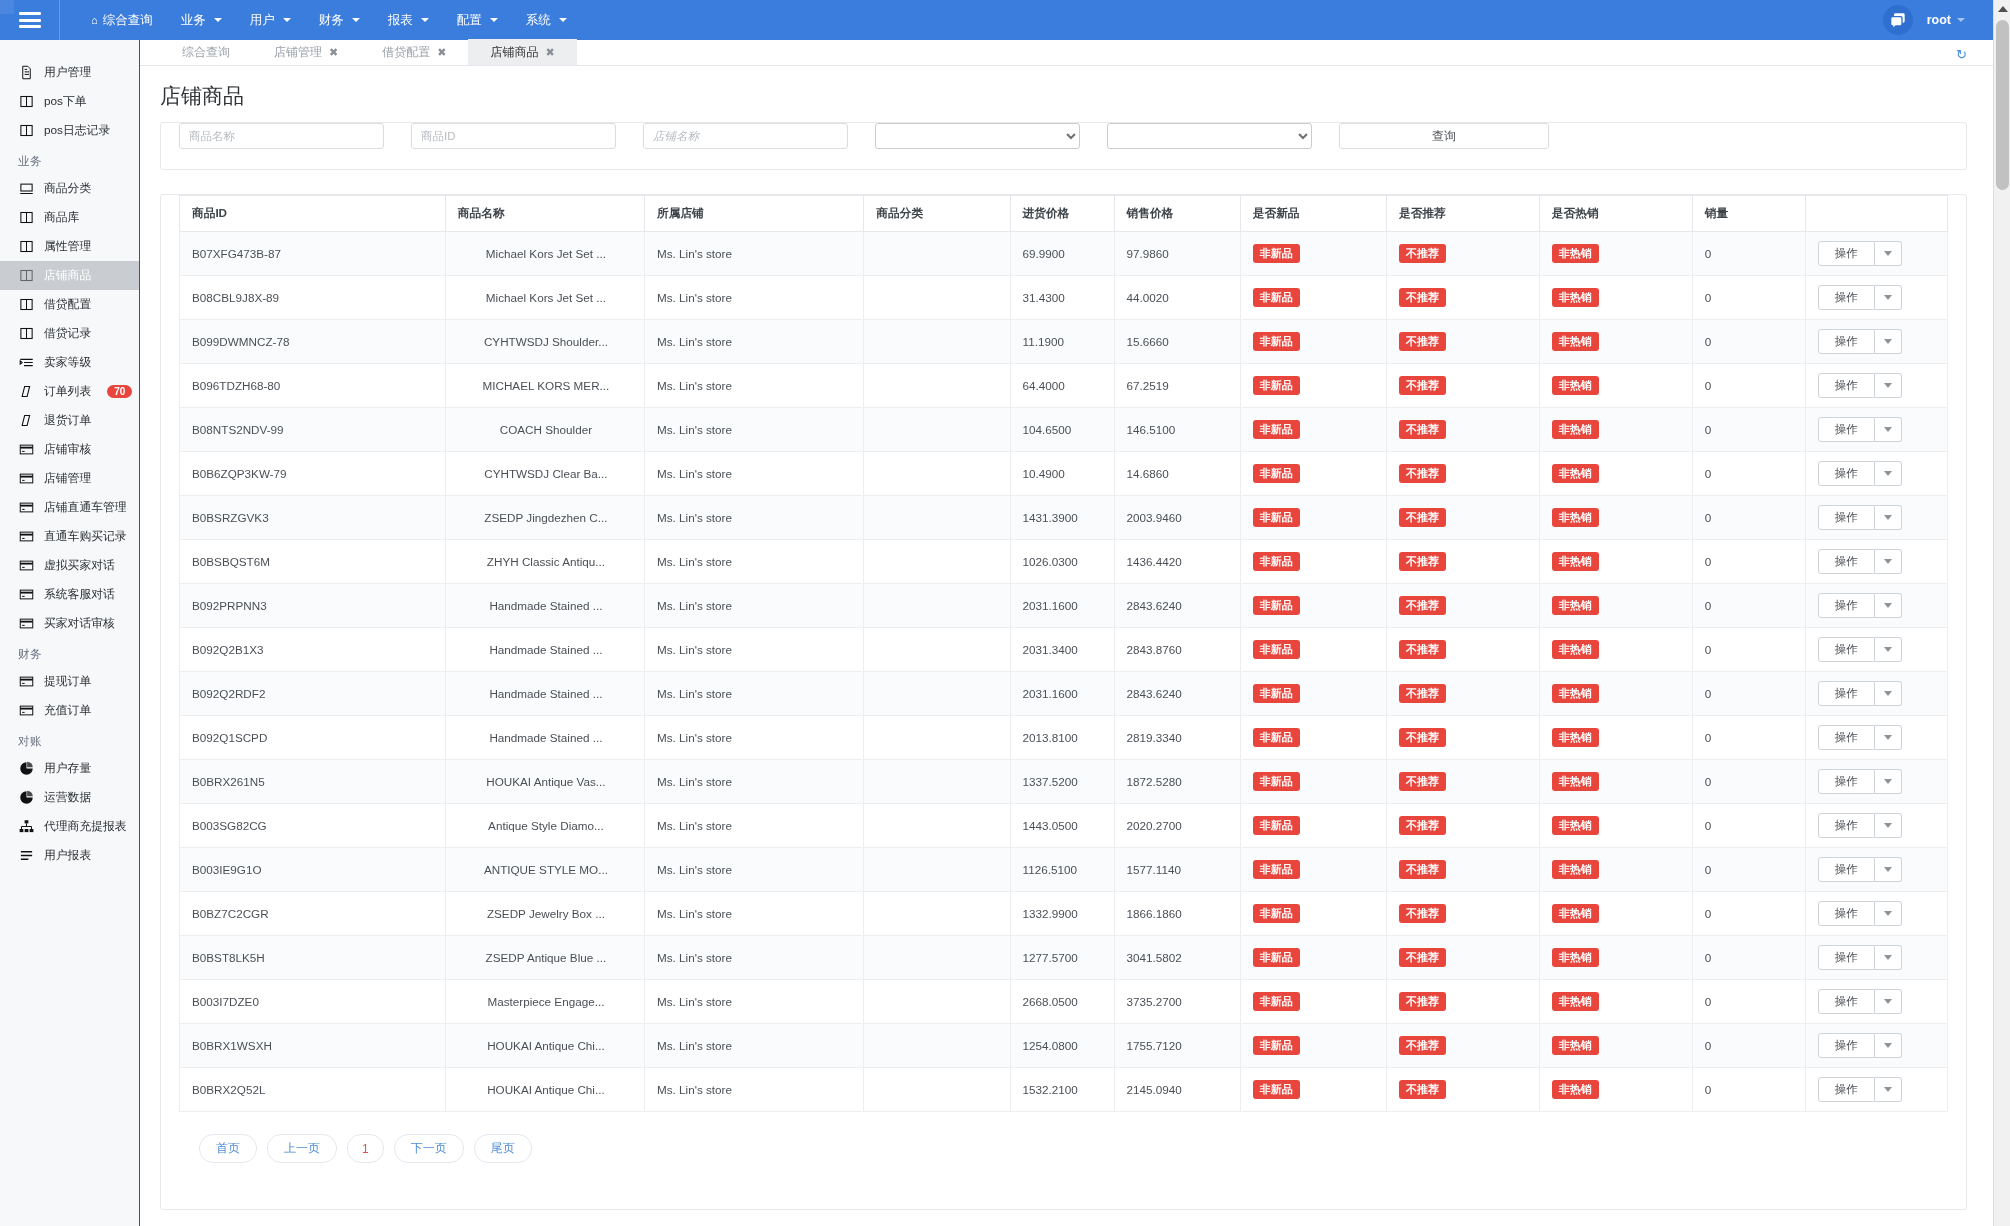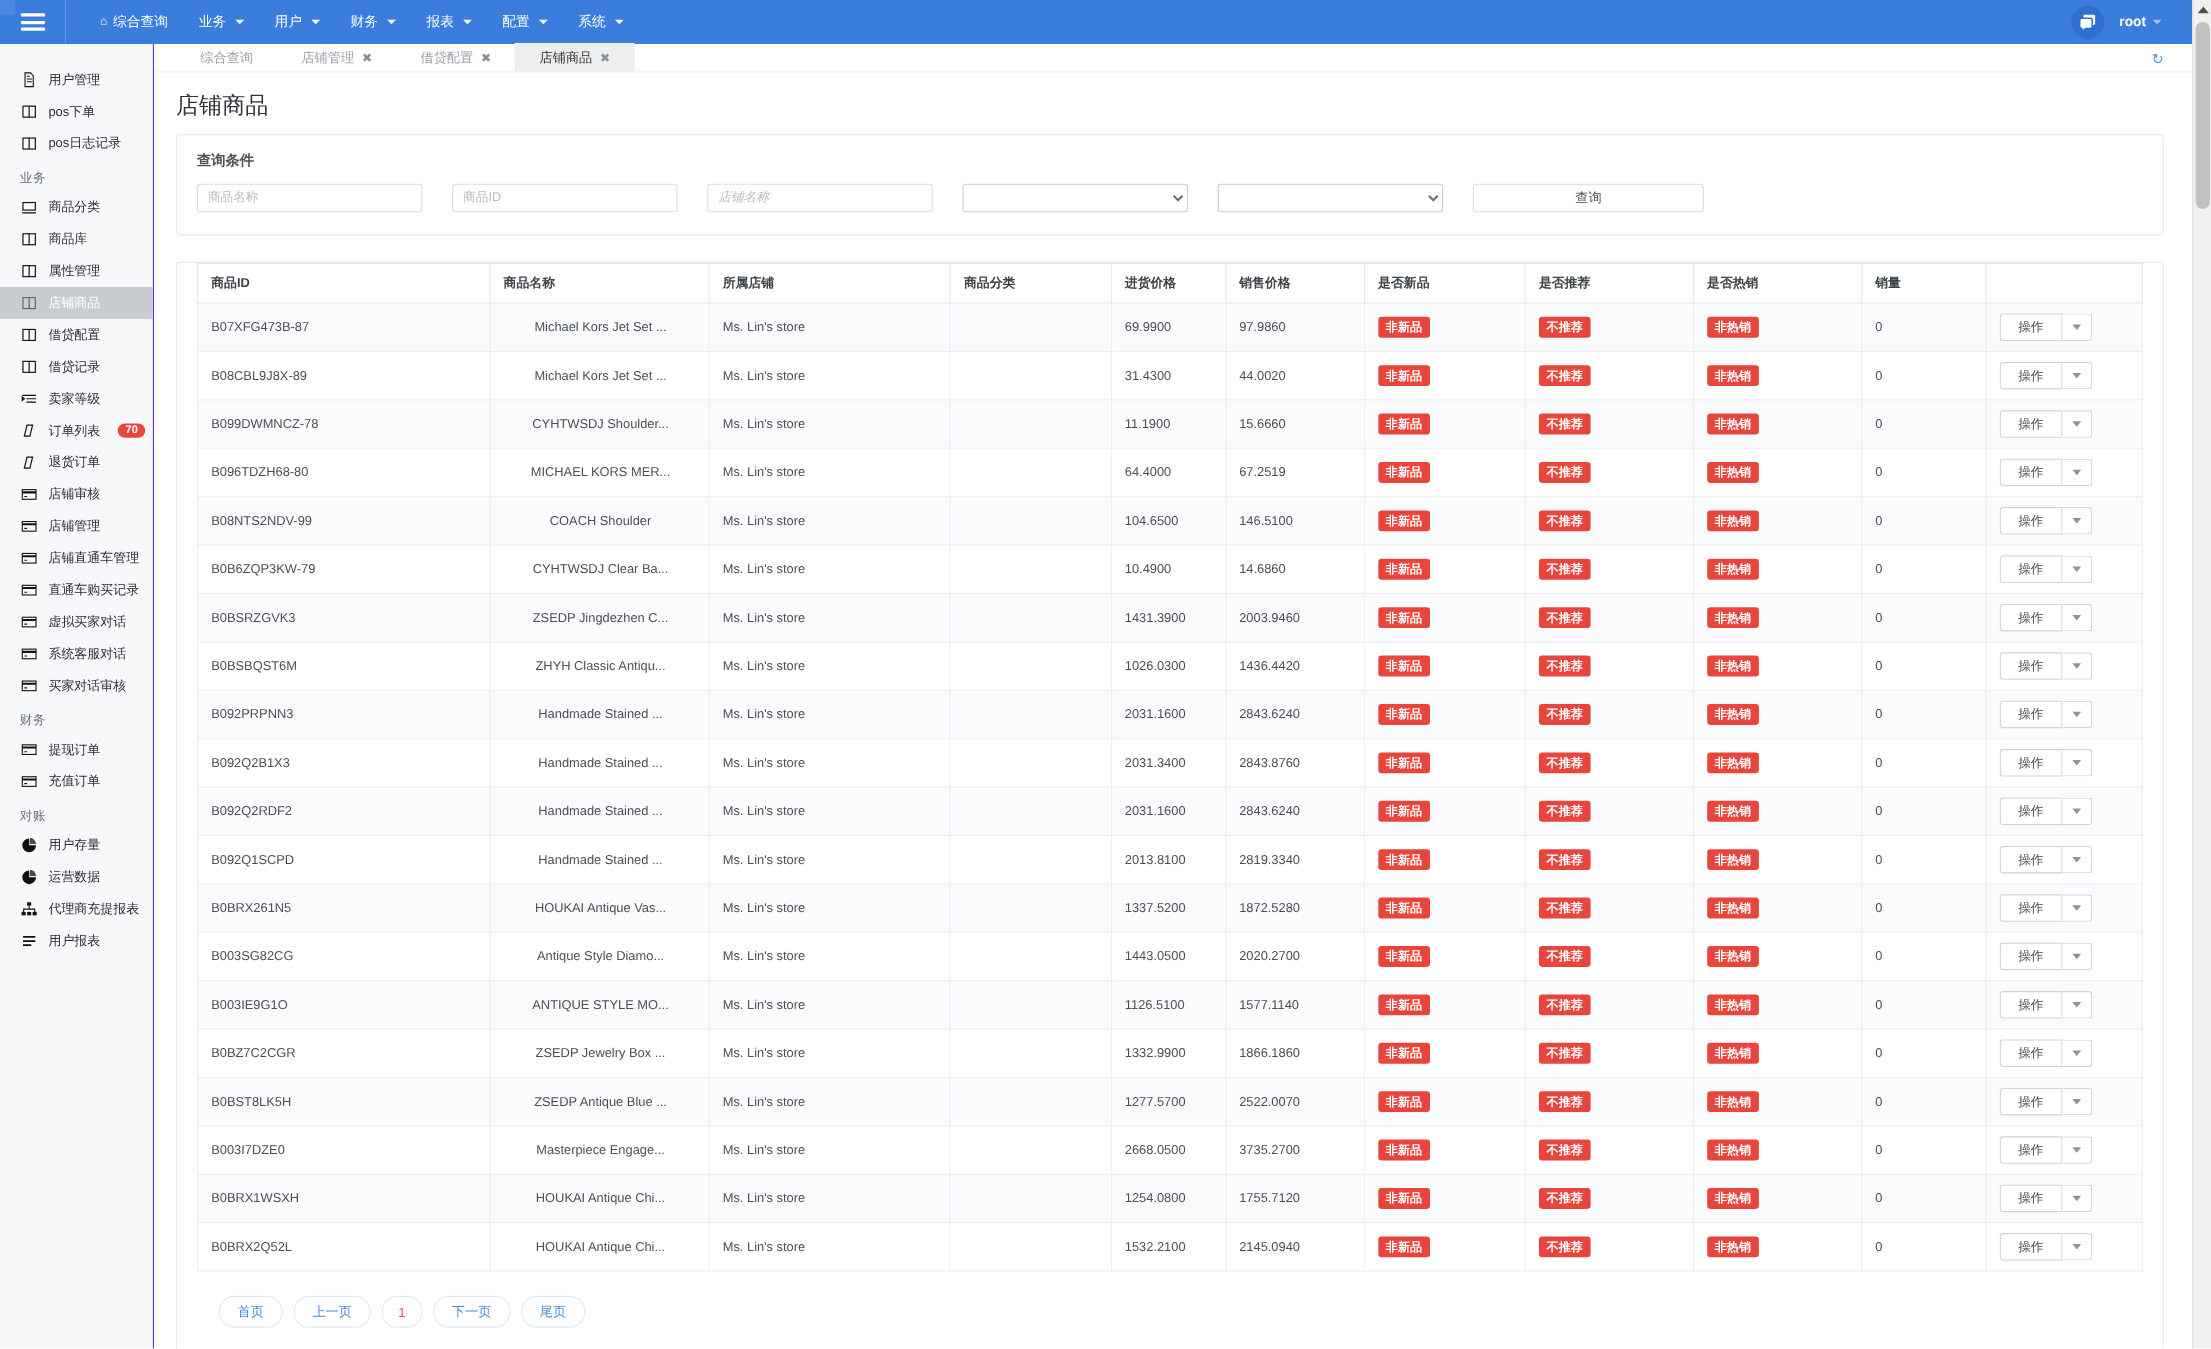--- a/index.html
+++ b/index.html
@@ -476,21 +476,20 @@
           <span class="x">✖</span>
         </div>
       </div>
     <div class="refresh-icon">↻</div>
   </div>
 
   <div class="content">
     <div class="page-title">店铺商品</div>
 
     <div class="card">
-      <div class="card-head">查询条件</div>
       <div class="card-body">
         <div class="filter-row">
           <input class="finput" style="width: 205px;" placeholder="商品名称">
           <input class="finput" style="width: 205px;" placeholder="商品ID">
           <input class="finput" style="width: 205px; font-style: italic;" placeholder="店铺名称">
           <select class="fsel" style="width:205px">
             <option>一级分类</option>
           </select>
           <select class="fsel" style="width:205px">
             <option>二级分类</option>
@@ -806,21 +805,21 @@
                       <i></i>
                     </span>
                   </span></td>
               </tr>
               <tr class="zebra">
                 <td>B0BST8LK5H</td>
                 <td class="cell-center">ZSEDP Antique Blue ...</td>
                 <td>Ms. Lin's store</td>
                 <td></td>
                 <td>1277.5700</td>
-                <td>2522.0070</td>
+                <td>3041.5802</td>
                 <td><span class="pill">非新品</span></td>
                 <td><span class="pill">不推荐</span></td>
                 <td><span class="pill">非热销</span></td>
                 <td>0</td>
                 <td><span class="opgroup">
                     <button class="op-btn">操作</button>
                     <span class="op-caret">
                       <i></i>
                     </span>
                   </span></td>

